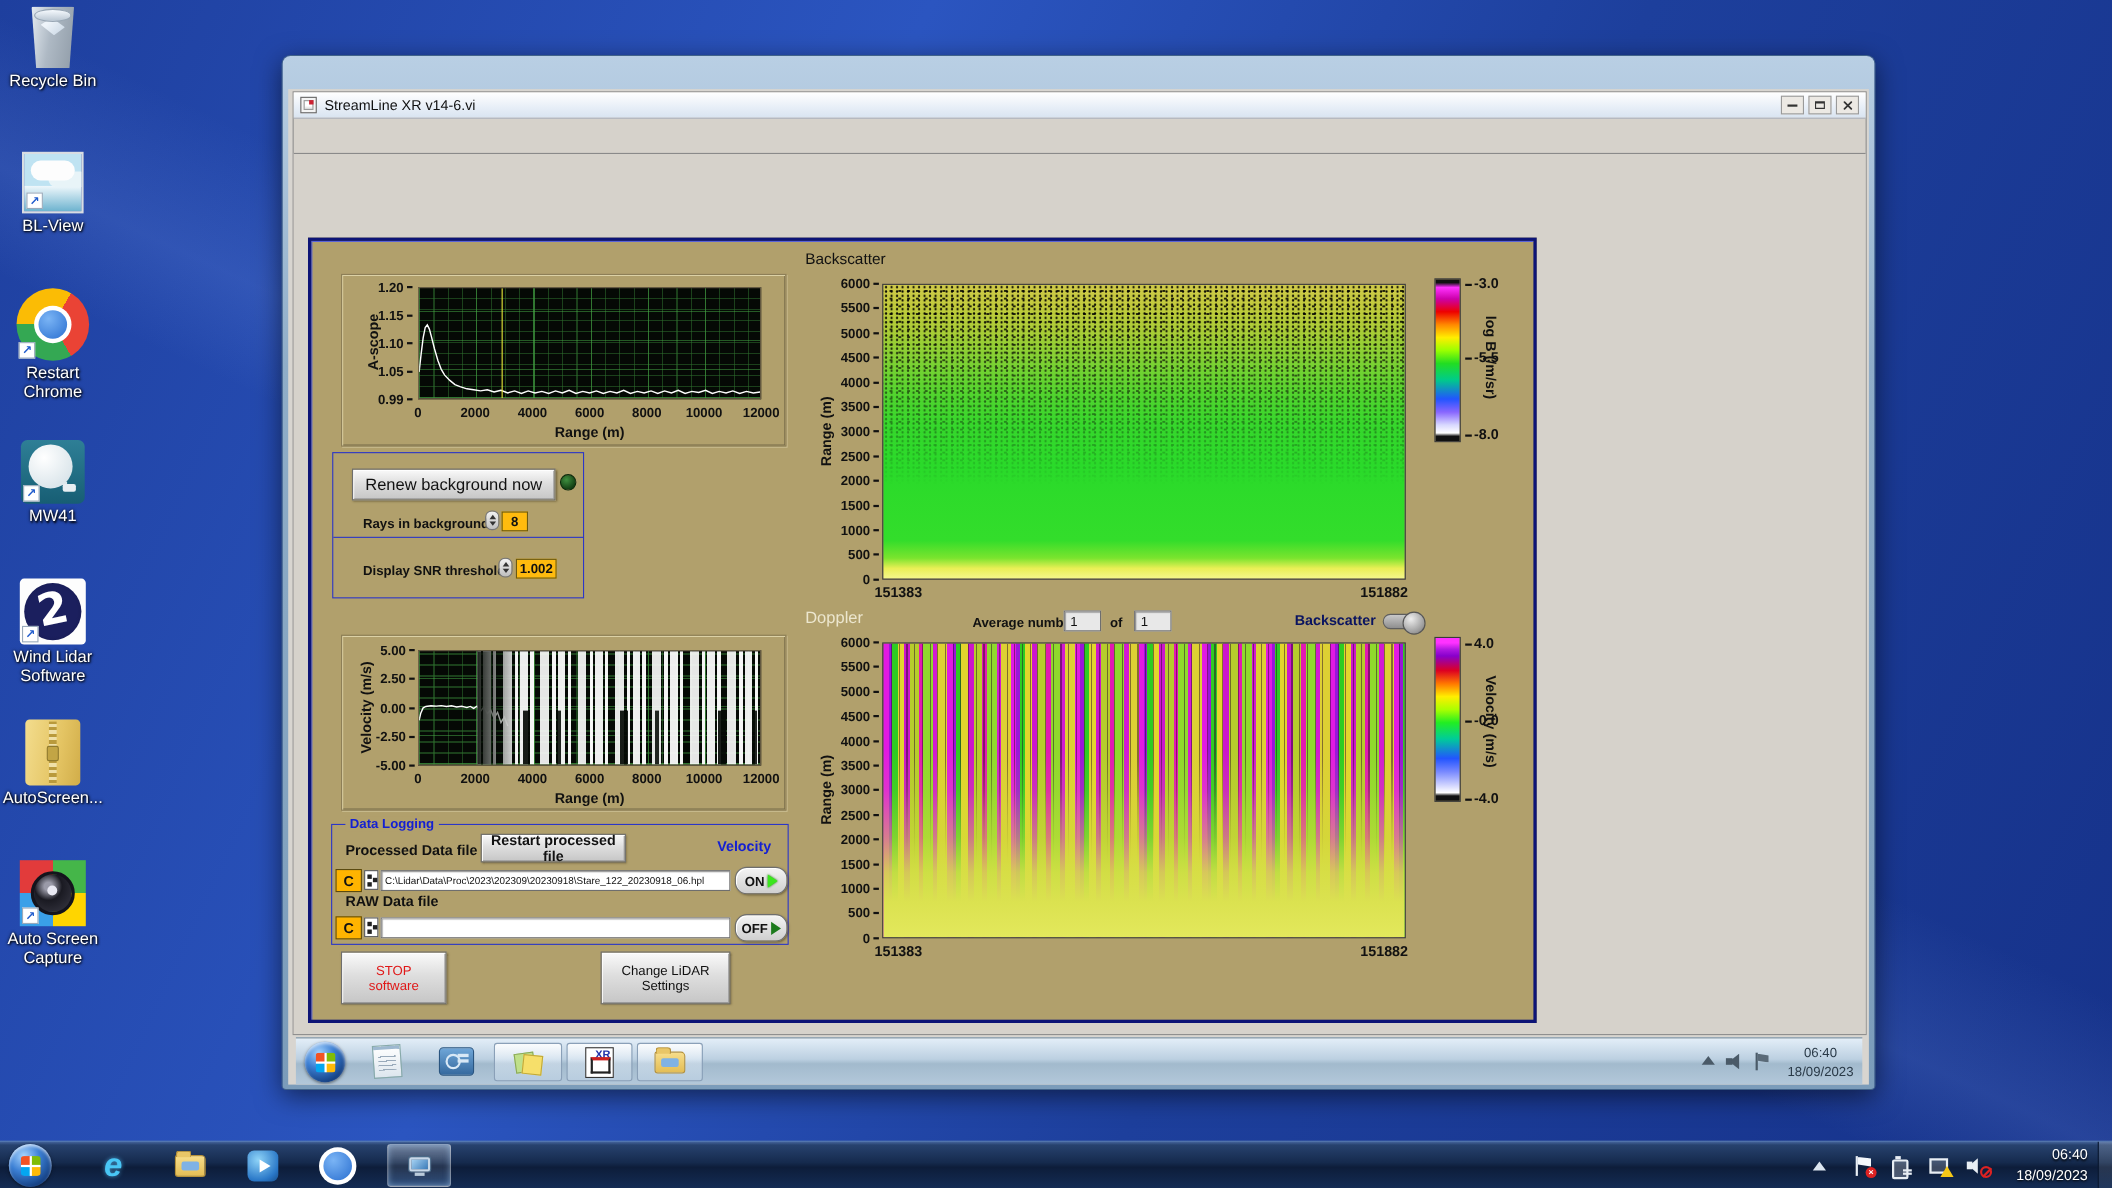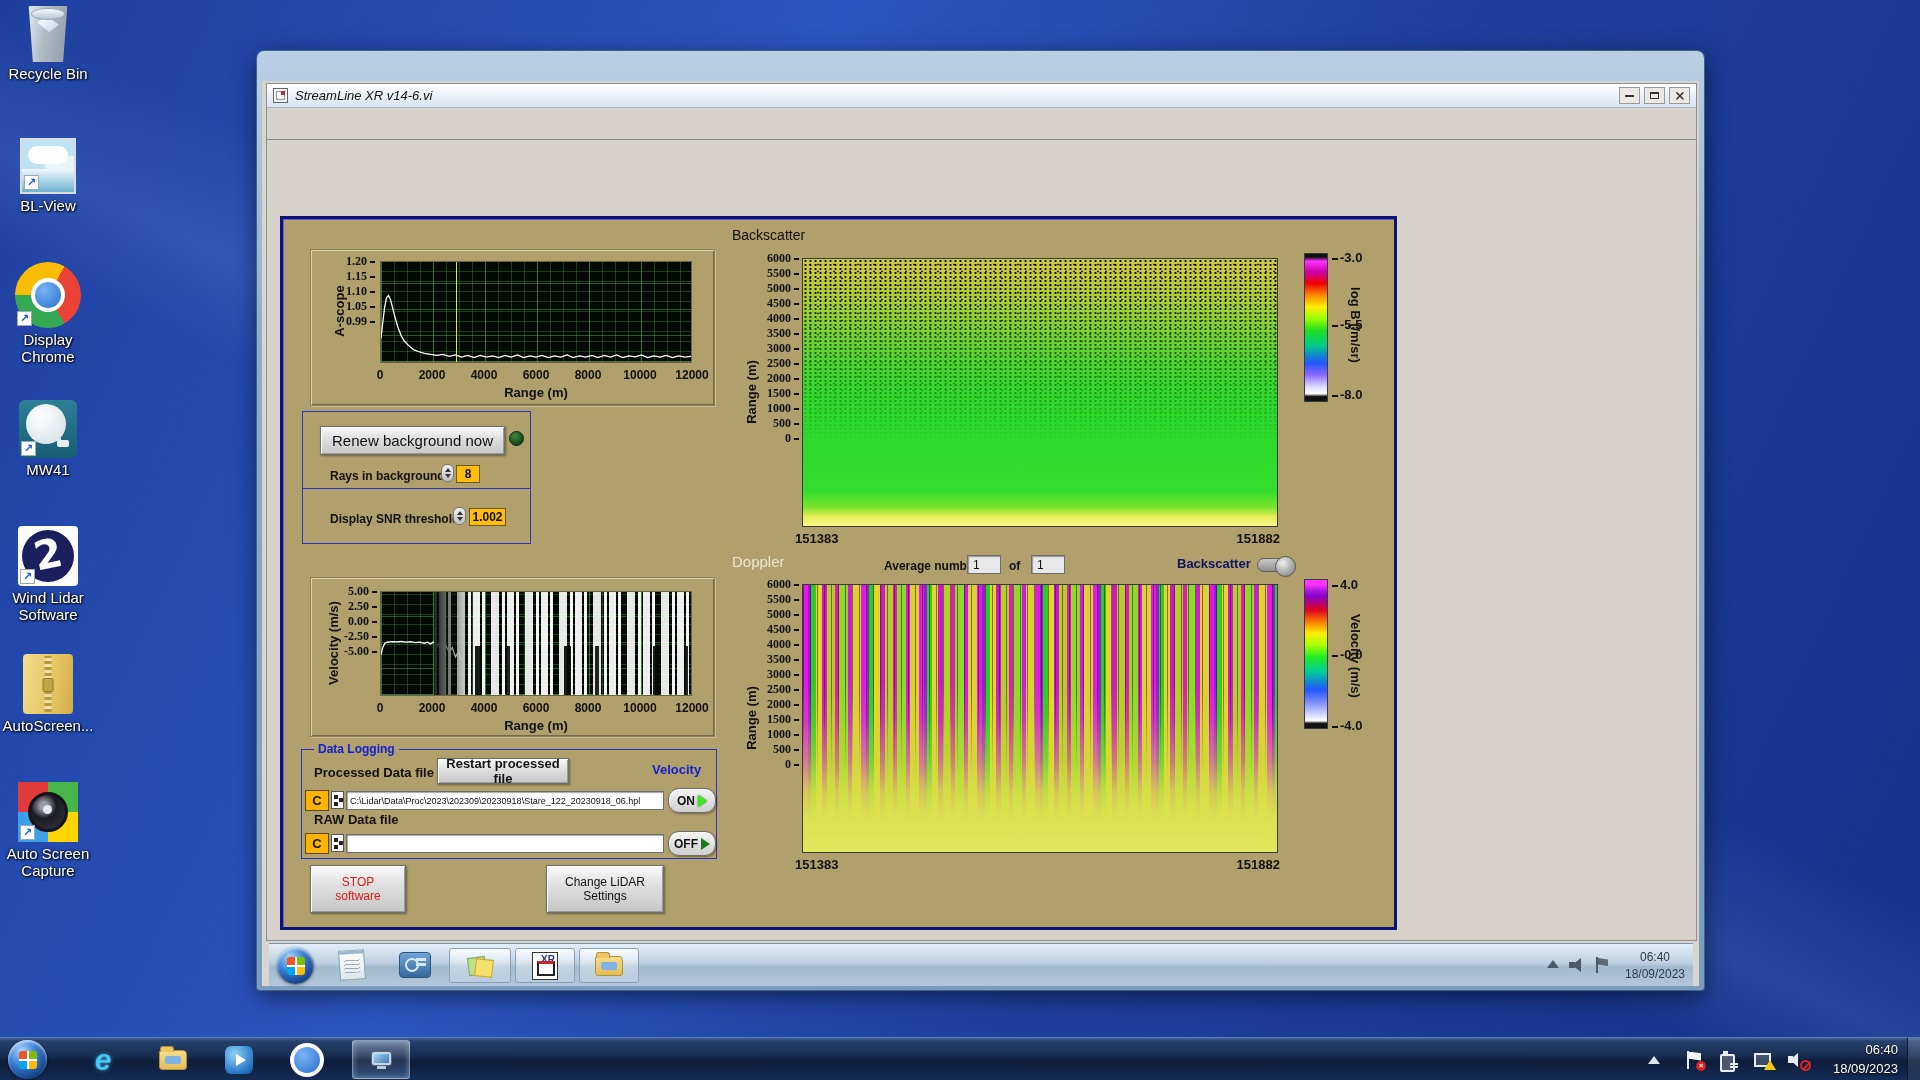--- a/index.html
+++ b/index.html
@@ -92,21 +92,21 @@
 
   
   .app { position:absolute; left:4px; top:2px; width:1431px; height:858px;
     background:#d6d2cb; border:1px solid #8f8f8f; }
   .app-titlebar { position:absolute; left:0; top:0; right:0; height:24px; display:flex; align-items:center;
     background:linear-gradient(#ffffff,#e7eef7 60%,#d9e4f0); border-bottom:1px solid #aeb4bc; padding:0 6px; }
   .vi-ic { width:15px; height:15px; background:#f4f4f4; border:1px solid #666; position:relative; }
   .vi-ic::before { content:""; position:absolute; inset:2px; border:1px solid #999;
     background:linear-gradient(#fff 60%,#ddd); }
   .vi-ic::after { content:""; position:absolute; right:2px; top:2px; width:4px; height:4px; background:#c23; }
-  .app-title { margin-left:7px; font-size:13px; color:#111;font-style:italic; }
+  .app-title { margin-left:7px; font-size:13px; color:#111; }
   .appbtns { margin-left:auto; display:flex; gap:4px; }
   .abtn { width:21px; height:17px; background:#ece9e4; border:1px solid #9a9a9a;
     display:flex; align-items:center; justify-content:center; cursor:pointer; }
   .abtn .bar { width:9px; height:2px; background:#333; }
   .abtn .box { width:9px; height:7px; border:1px solid #333; border-top-width:2px; }
   .abtn .xmark { transform:scale(.8); }
   .abtn .xmark::before,.abtn .xmark::after { background:#333; height:2px; }
 
   .tabbar { position:absolute; left:11px; top:27px; height:28px; display:flex; align-items:flex-end; }
   .tab { height:24px; padding:0 13px; margin-right:2px; display:flex; align-items:center;
@@ -129,22 +129,22 @@
 
   .plot { position:absolute; background:#050905; border:1px solid #6d6248; overflow:hidden;
     background-image:
       repeating-linear-gradient(90deg, rgba(70,170,70,.5) 0 1px, transparent 1px 52px),
       repeating-linear-gradient(0deg,  rgba(70,170,70,.5) 0 1px, transparent 1px 26px),
       repeating-linear-gradient(90deg, rgba(45,110,45,.55) 0 1px, transparent 1px 13px),
       repeating-linear-gradient(0deg,  rgba(45,110,45,.55) 0 1px, transparent 1px 10px); }
   .plot svg { position:absolute; inset:0; width:100%; height:100%; }
   .cursor-y { position:absolute; top:0; bottom:0; width:1px; background:#e8e838; }
 
-  .ytcol { position:absolute; display:flex; flex-direction:column; justify-content:flex-start;
-    align-items:flex-end;font-family:Liberation Serif, serif; }
+  .ytcol { position:absolute; display:flex; flex-direction:column; justify-content:space-between;
+    align-items:flex-end; }
   .ytcol .t { display:flex; align-items:center; font-weight:bold; white-space:nowrap; }
   .ytcol .t .dash { width:5px; height:2px; background:#111; margin-left:3px; }
   .xtrow { position:absolute; display:flex; justify-content:space-between; }
   .xtrow .t { width:44px; text-align:center; font-weight:bold; }
   .axlabel { position:absolute; transform:translateX(-50%); font-weight:bold; font-size:13px; }
   .vlab { position:absolute; transform:translate(-50%,-50%) rotate(-90deg); white-space:nowrap;
     font-weight:bold; font-size:13px; }
   .vlab-cw { position:absolute; transform:translate(-50%,-50%) rotate(90deg); white-space:nowrap;
     font-weight:bold; font-size:13px; }
 
@@ -341,21 +341,21 @@
   <div class="dicon" style="top:138px">
     <div class="ic-blview">
         <span class="shortcut">↗</span>
       </div>
     <div class="lbl">BL-View</div>
   </div>
   <div class="dicon" style="top:262px">
     <div class="ic-chrome" style="position:relative">
         <span class="shortcut" style="z-index:3">↗</span>
       </div>
-    <div class="lbl">Display Chrome</div>
+    <div class="lbl">Restart Chrome</div>
   </div>
   <div class="dicon" style="top:400px">
     <div class="ic-mw41">
         <span class="shortcut">↗</span>
       </div>
     <div class="lbl">MW41</div>
   </div>
   <div class="dicon" style="top:526px">
     <div class="ic-lidar">
         <span class="shortcut" style="z-index:3">↗</span>

